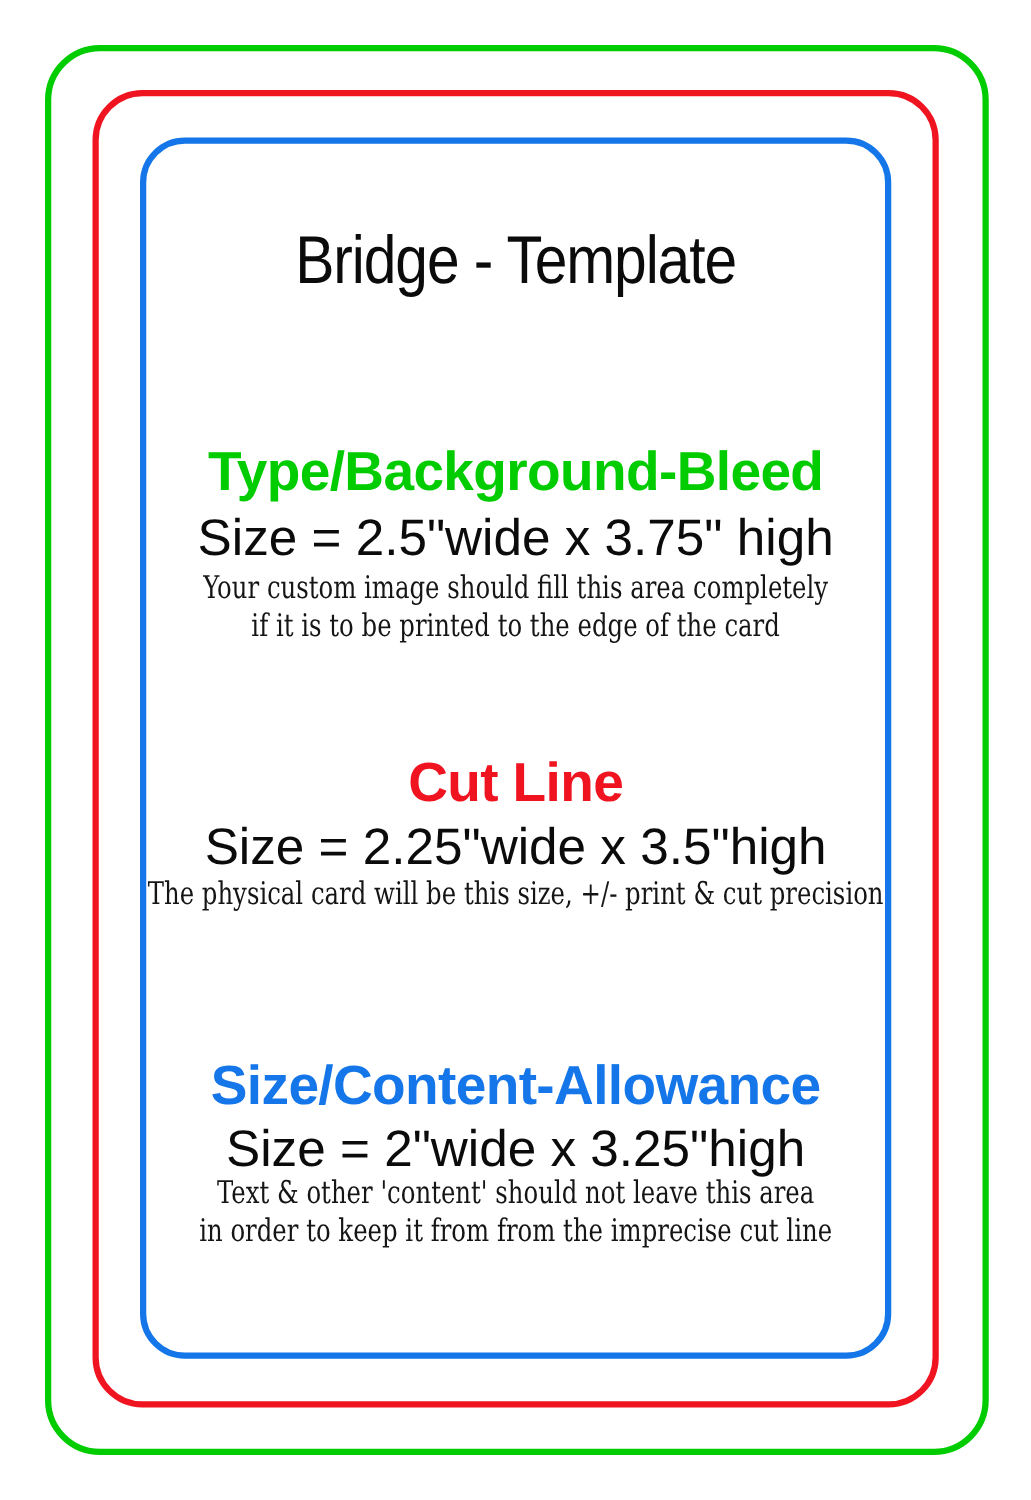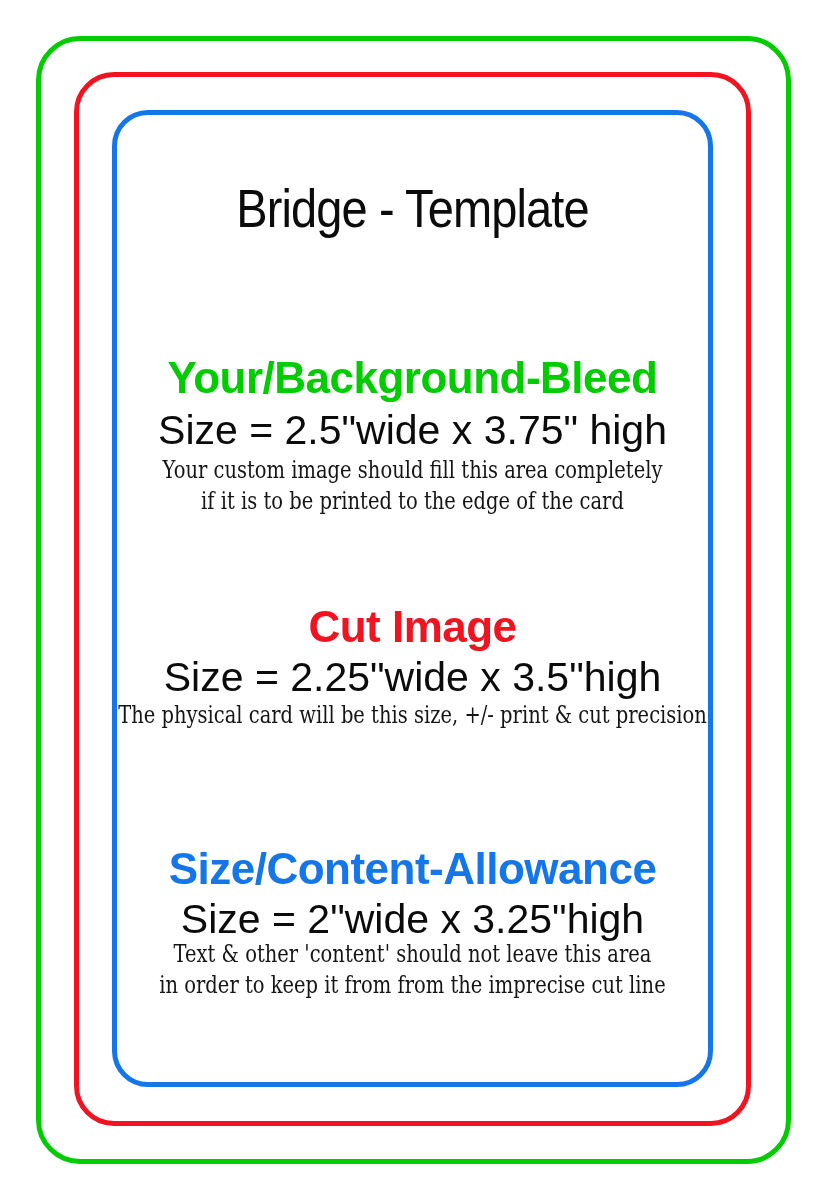--- a/index.html
+++ b/index.html
@@ -47,28 +47,28 @@
 <body>
 
 <div class="canvas">
 
   <div class="frame frame-bleed"></div>
   <div class="frame frame-cut"></div>
   <div class="frame frame-content"></div>
 
   <div class="txt title">Bridge - Template</div>
 
-  <div class="txt heading h-bleed">Your/Background-Bleed</div>
+  <div class="txt heading h-bleed">Type/Background-Bleed</div>
   <div class="txt size size-bleed">Size = 2.5"wide x 3.75" high</div>
   <div class="txt desc desc-bleed">
     <div>Your custom image should fill this area completely</div>
     <div>if it is to be printed to the edge of the card</div>
   </div>
 
-  <div class="txt heading h-cut">Cut Image</div>
+  <div class="txt heading h-cut">Cut Line</div>
   <div class="txt size size-cut">Size = 2.25"wide x 3.5"high</div>
   <div class="txt desc desc-cut">
     <div>The physical card will be this size, +/- print &amp; cut precision</div>
   </div>
 
   <div class="txt heading h-content">Size/Content-Allowance</div>
   <div class="txt size size-content">Size = 2"wide x 3.25"high</div>
   <div class="txt desc desc-content">
     <div>Text &amp; other 'content' should not leave this area</div>
     <div>in order to keep it from from the imprecise cut line</div>

